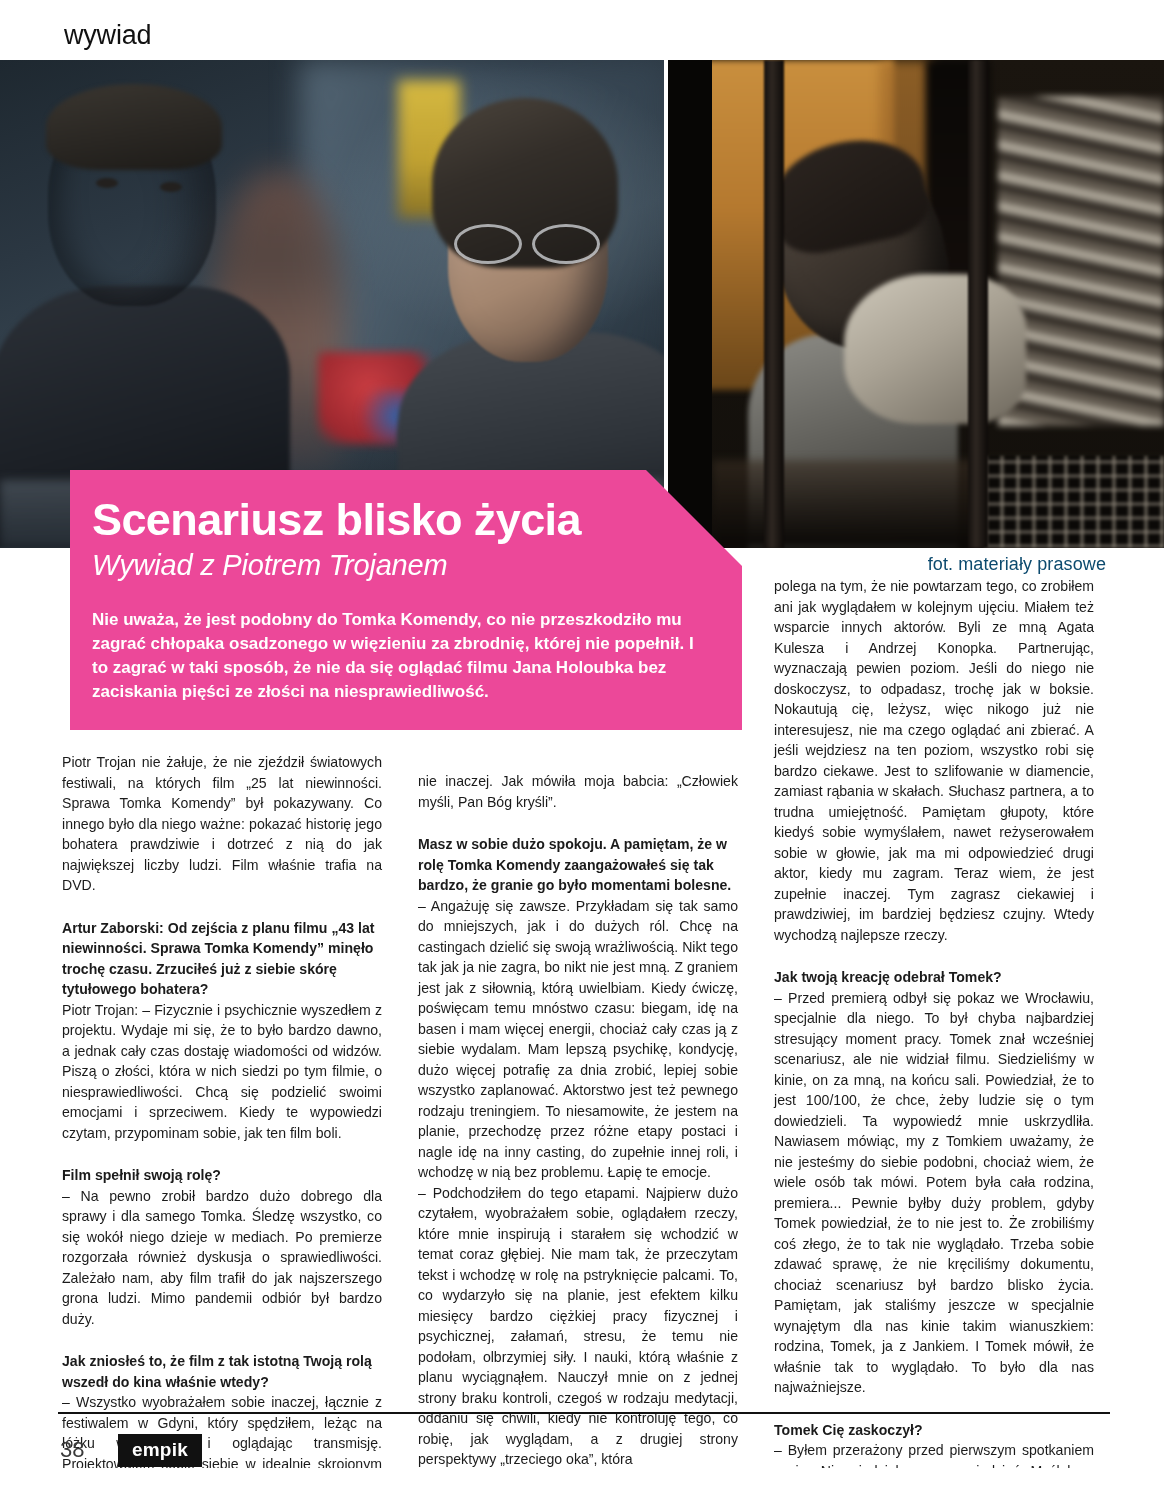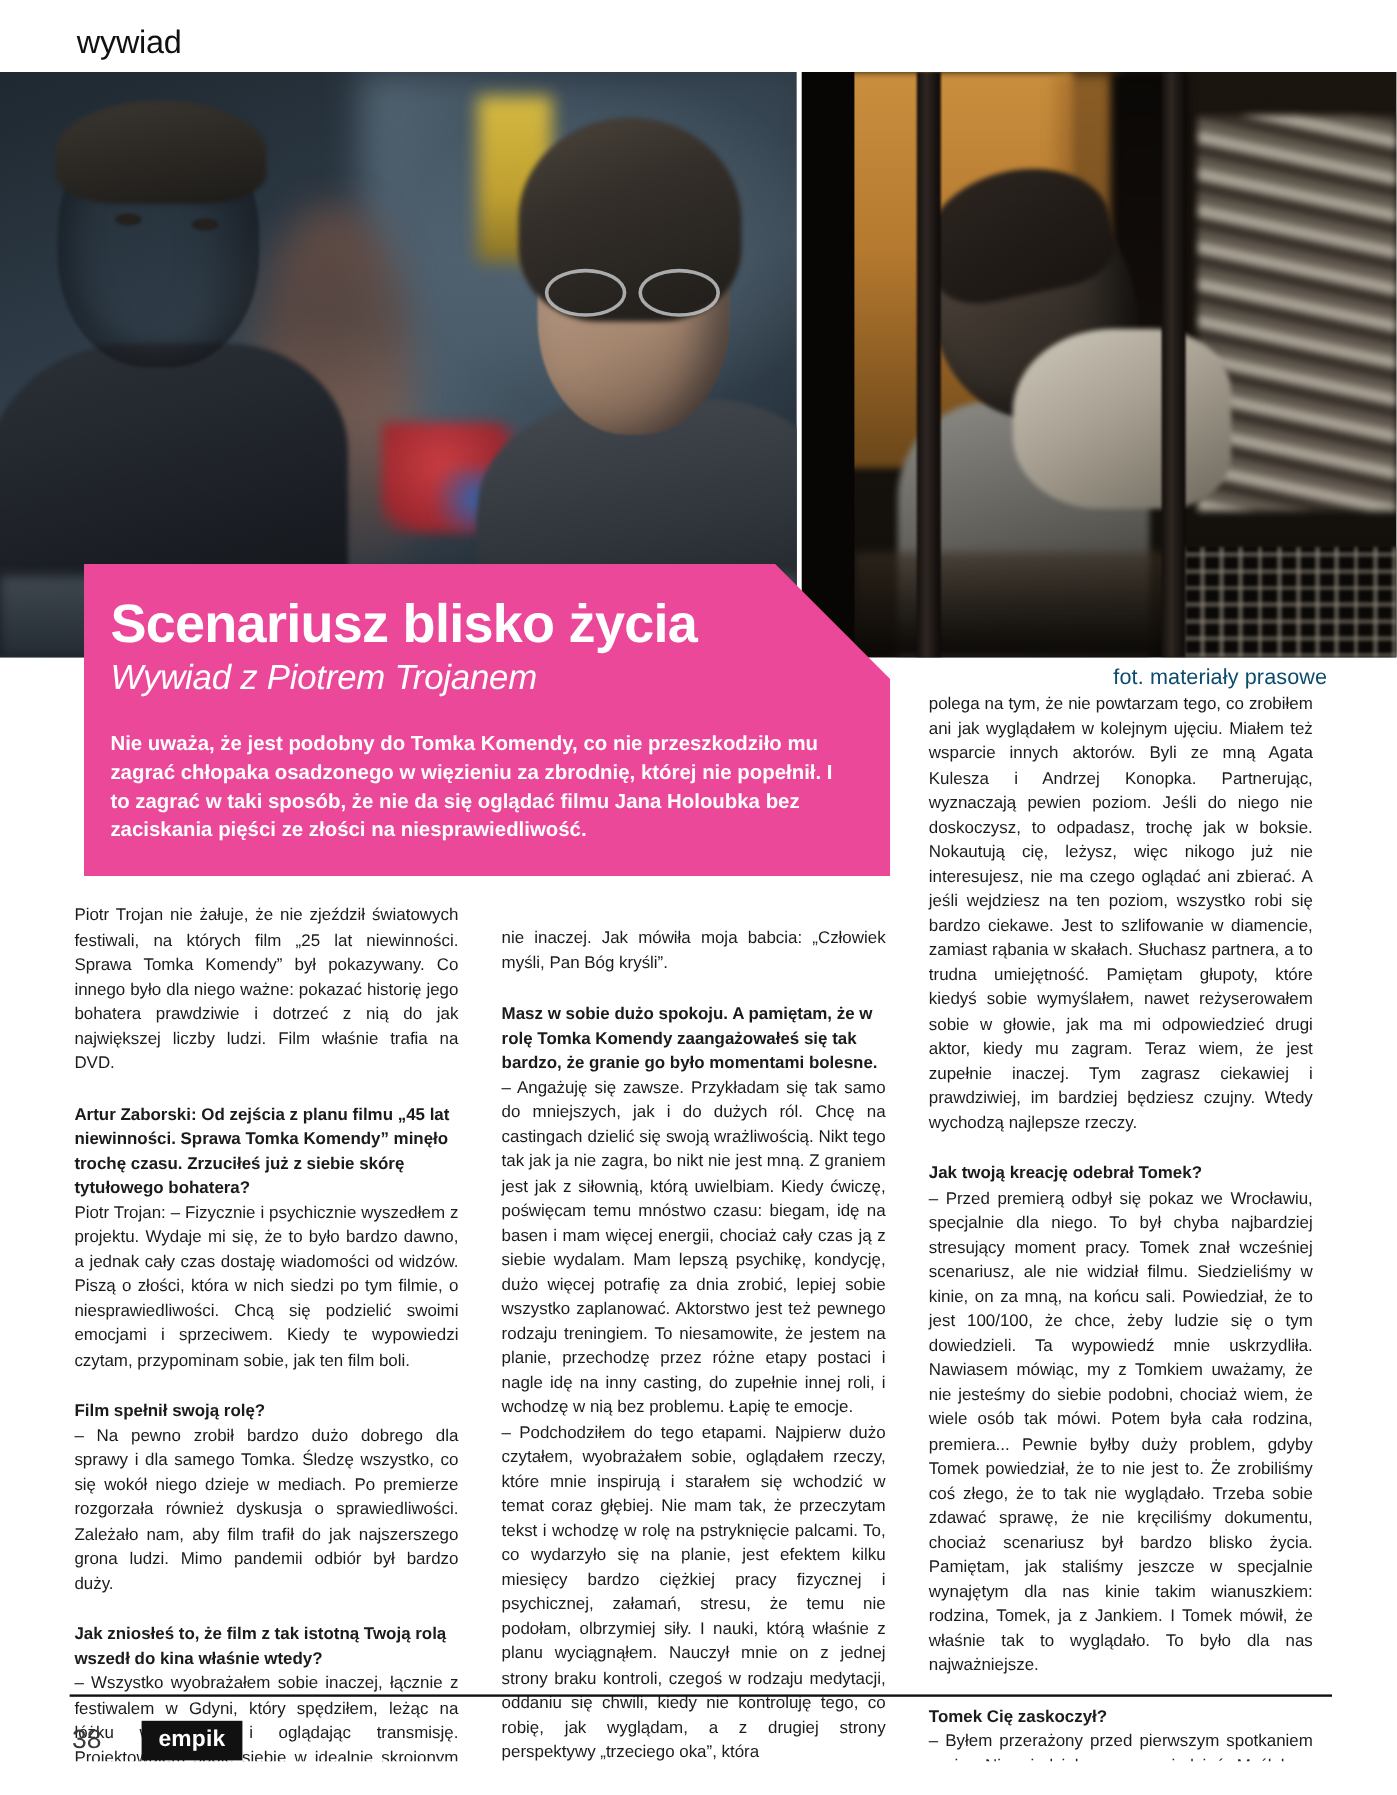--- a/index.html
+++ b/index.html
@@ -432,21 +432,21 @@
   <div class="callout">
     <h1 class="callout-title">Scenariusz blisko życia</h1>
     <div class="callout-sub">Wywiad z Piotrem Trojanem</div>
     <p class="callout-lead">Nie uważa, że jest podobny do Tomka Komendy, co nie przeszkodziło mu zagrać chłopaka osadzonego w więzieniu za zbrodnię, której nie popełnił. I to zagrać w taki sposób, że nie da się oglądać filmu Jana Holoubka bez zaciskania pięści ze złości na niesprawiedliwość.</p>
   </div>
 
   <div class="photo-credit">fot. materiały prasowe</div>
 
   <div class="col col-1">
     <p class="a">Piotr Trojan nie żałuje, że nie zjeździł światowych festiwali, na których film „25 lat niewinności. Sprawa Tomka Komendy” był pokazywany. Co innego było dla niego ważne: pokazać historię jego bohatera prawdziwie i dotrzeć z nią do jak największej liczby ludzi. Film właśnie trafia na DVD.</p>
-    <p class="q">Artur Zaborski: Od zejścia z planu filmu „45 lat niewinności. Sprawa Tomka Komendy” minęło trochę czasu. Zrzuciłeś już z siebie skórę tytułowego bohatera?</p>
+    <p class="q">Artur Zaborski: Od zejścia z planu filmu „43 lat niewinności. Sprawa Tomka Komendy” minęło trochę czasu. Zrzuciłeś już z siebie skórę tytułowego bohatera?</p>
     <p class="a">Piotr Trojan: – Fizycznie i psychicznie wyszedłem z projektu. Wydaje mi się, że to było bardzo dawno, a jednak cały czas dostaję wiadomości od widzów. Piszą o złości, która w nich siedzi po tym filmie, o niesprawiedliwości. Chcą się podzielić swoimi emocjami i sprzeciwem. Kiedy te wypowiedzi czytam, przypominam sobie, jak ten film boli.</p>
     <p class="q">Film spełnił swoją rolę?</p>
     <p class="a">– Na pewno zrobił bardzo dużo dobrego dla sprawy i dla samego Tomka. Śledzę wszystko, co się wokół niego dzieje w mediach. Po premierze rozgorzała również dyskusja o sprawiedliwości. Zależało nam, aby film trafił do jak najszerszego grona ludzi. Mimo pandemii odbiór był bardzo duży.</p>
     <p class="q">Jak zniosłeś to, że film z tak istotną Twoją rolą wszedł do kina właśnie wtedy?</p>
     <p class="a">– Wszystko wyobrażałem sobie inaczej, łącznie z festiwalem w Gdyni, który spędziłem, leżąc na łóżku w dresie i oglądając transmisję. Projektowałem sobie siebie w idealnie skrojonym garniturze. Słyszałem opowieści o czerwonym dywanie od hotelu do teatru, o tym, jakie mają tam spotkania i imprezy. A wszystko było zupeł-</p>
   </div>
 
   <div class="col col-2">
     <p class="a">nie inaczej. Jak mówiła moja babcia: „Człowiek myśli, Pan Bóg kryśli”.</p>
     <p class="q">Masz w sobie dużo spokoju. A pamiętam, że w rolę Tomka Komendy zaangażowałeś się tak bardzo, że granie go było momentami bolesne.</p>

